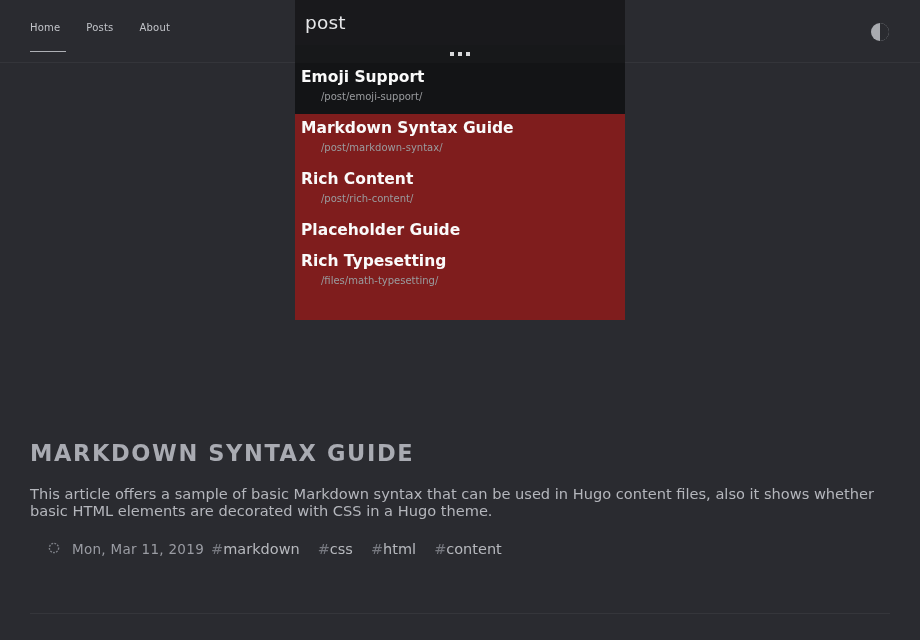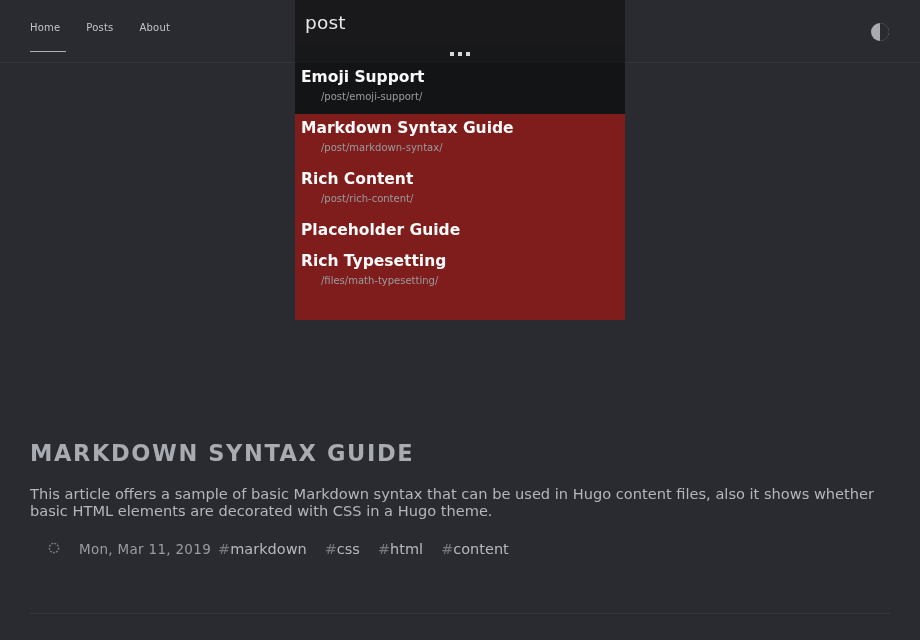--- a/index.html
+++ b/index.html
@@ -71,21 +71,21 @@
     color: #a9abb2; text-transform: uppercase;
   }
   .article-summary {
     margin-top: 19px; font-size: 14.6px; line-height: 17px; color: #b4b6bc;
     width: 856px;
   }
   .article-meta {
     margin-top: 22px; display: flex; align-items: center; gap: 0px;
     font-size: 13.5px; color: #9a9ca3;
   }
-  .meta-date { display: flex; align-items: center; gap: 19px; margin-left: 18px; color: #9a9ca3; letter-spacing: .3px; }
+  .meta-date { display: flex; align-items: center; gap: 12px; margin-left: 18px; color: #9a9ca3; letter-spacing: .3px; }
   .tag-list { display: flex; align-items: center; gap: 18px; margin-left: 7px; }
   .tag { color: #b6b8bd; font-size: 14.5px; cursor: pointer; }
   .tag .hash { color: #76787f; }
   .divider {
     position: absolute; left: 30px; top: 613px; width: 860px; height: 1px; background: #35363b;
   }
 
   
   .palette {
     position: absolute; left: 295px; top: 0px; width: 330px; height: 320px;

